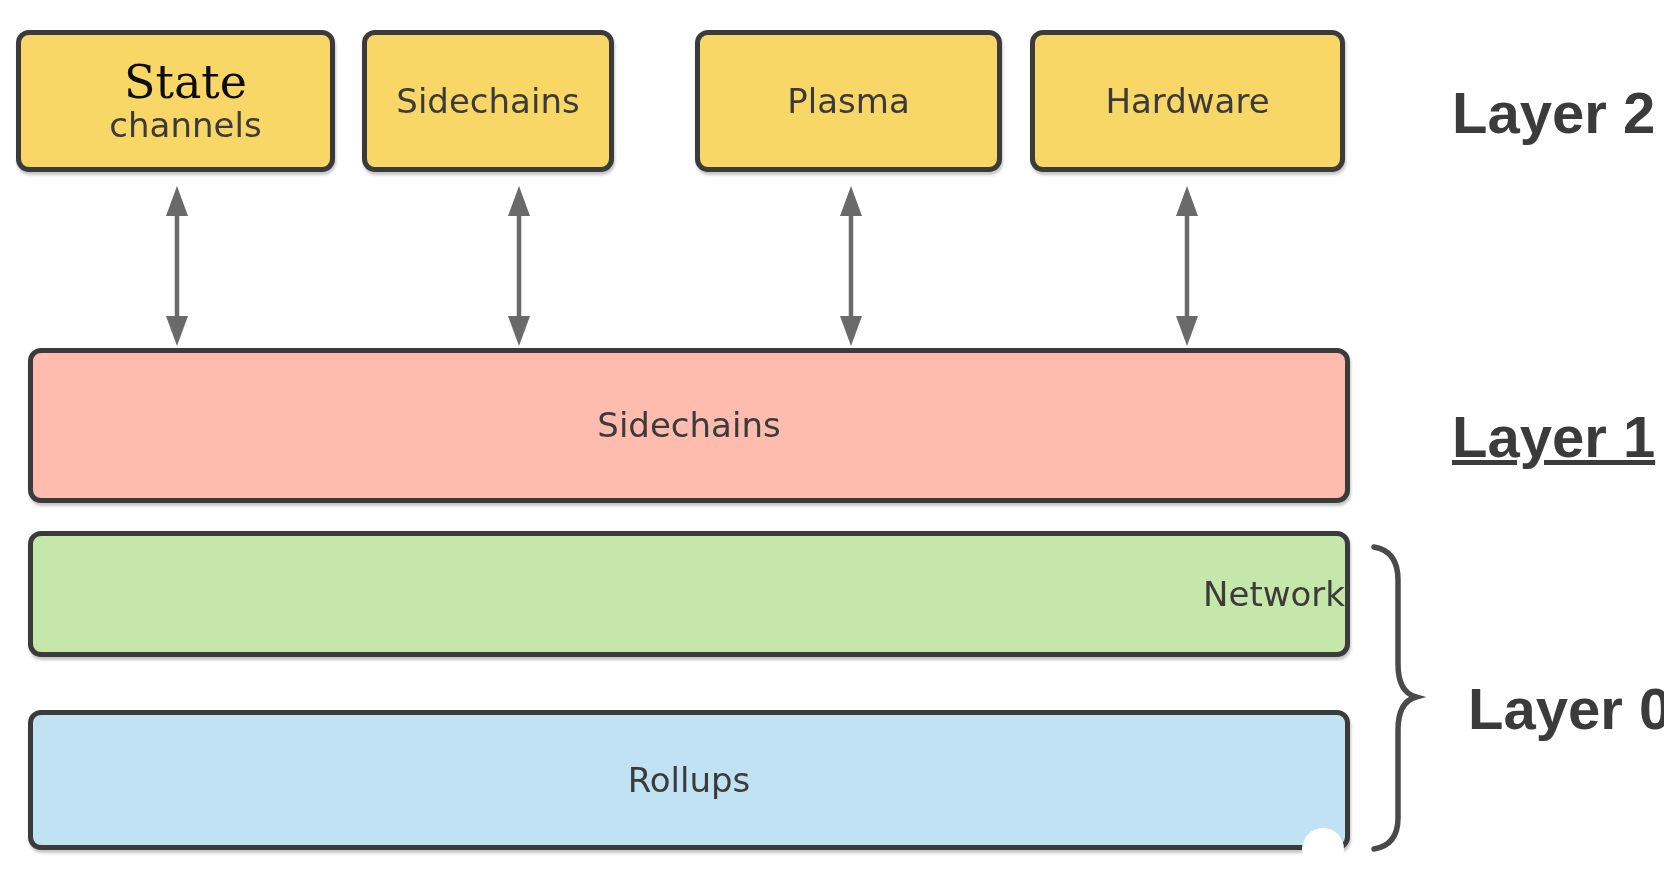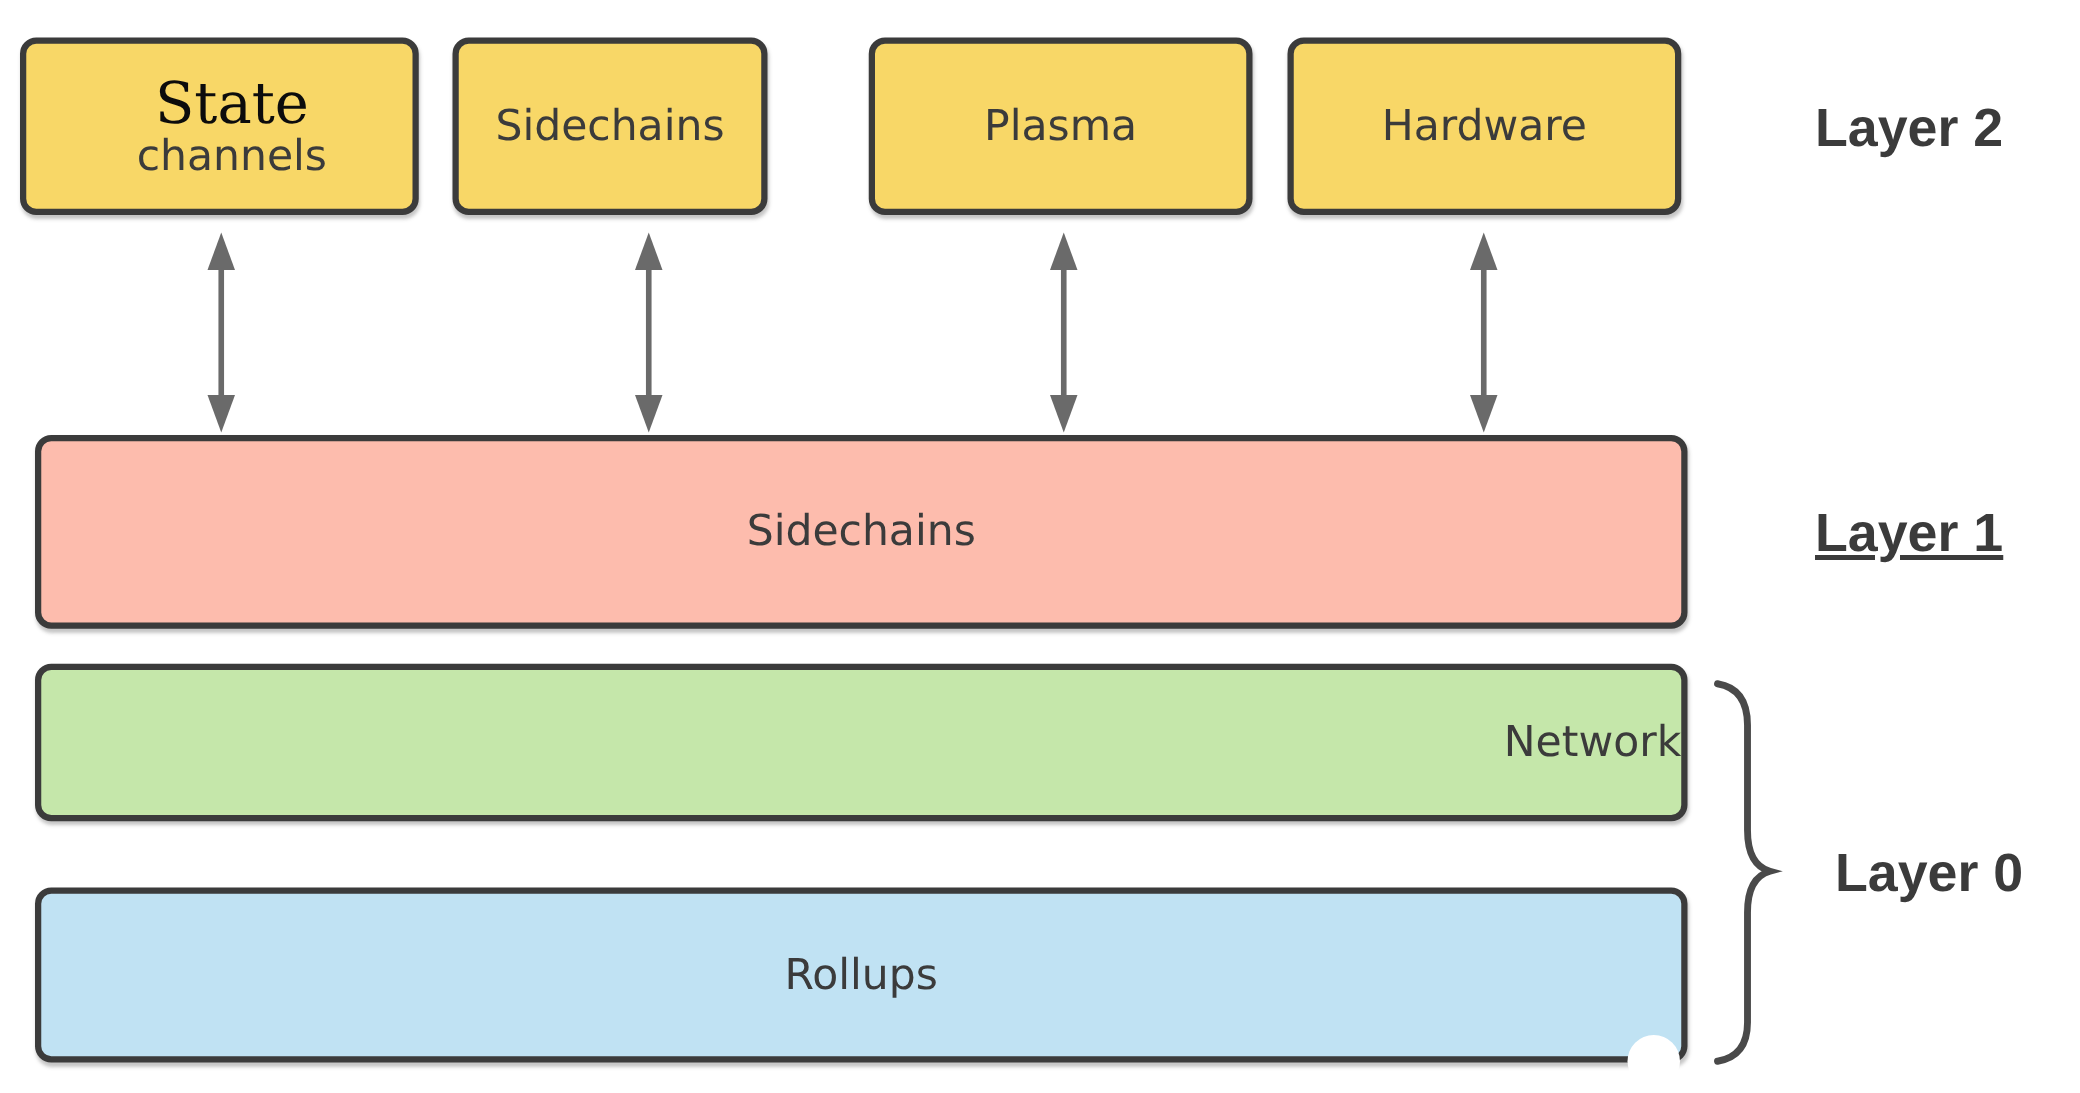--- a/index.html
+++ b/index.html
@@ -51,21 +51,21 @@
     font-weight:normal;
     font-size:46px;
     color:#0c0c0c;
     line-height:1.05;
   }
   .side-label{
     position:absolute;
     left:1452px;
     font-family:"Liberation Sans", sans-serif;
     font-weight:bold;
-    font-size:43px;
+    font-size:58px;
     color:var(--label-text);
     white-space:nowrap;
   }
   svg.overlay{
     position:absolute;
     left:0;top:0;
     pointer-events:none;
   }
   .arrow-line{stroke:var(--arrow);stroke-width:4.5;}
   .arrow-head{fill:var(--arrow);}

